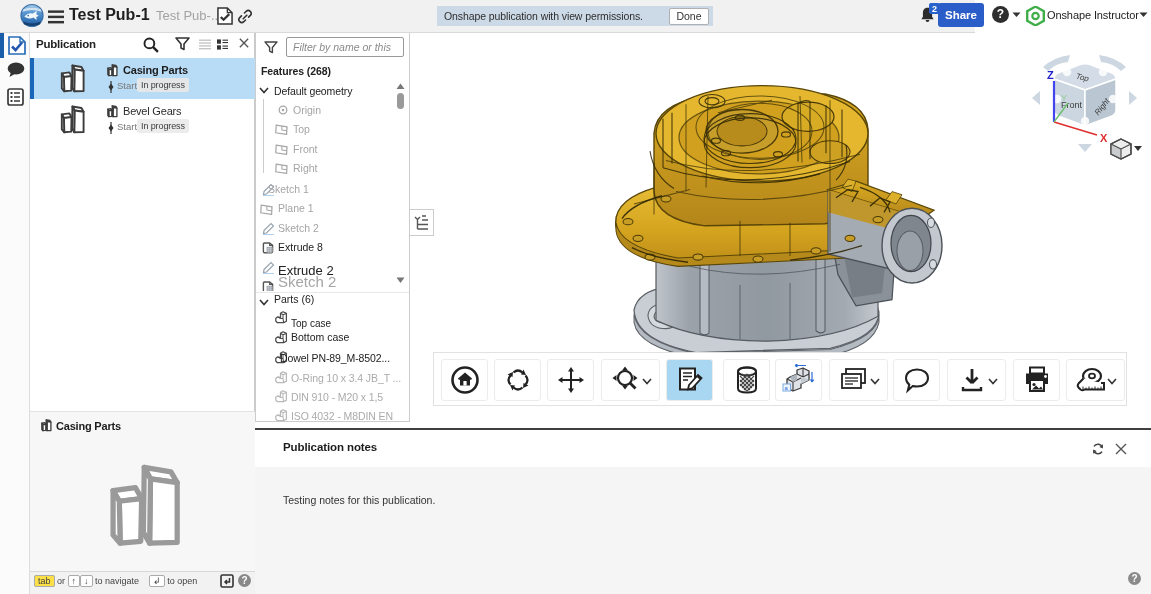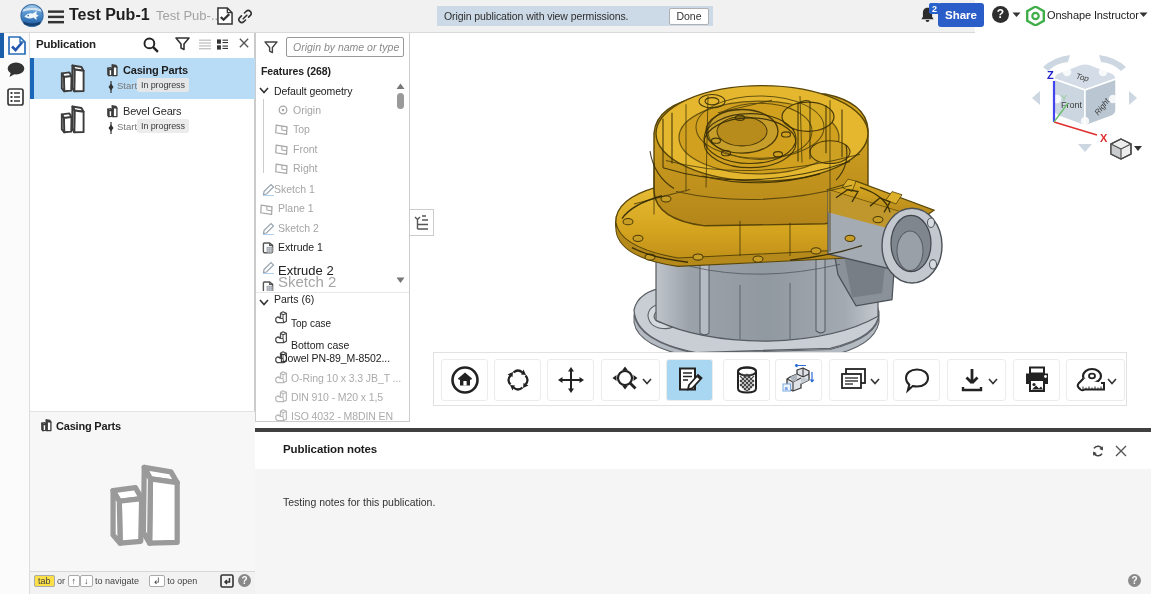--- a/index.html
+++ b/index.html
@@ -43,21 +43,21 @@
 
   <svg class="ic" style="left:238px;top:9px" width="14" height="15" viewBox="0 0 14 15">
     <g fill="none" stroke="#333" stroke-width="1.6" stroke-linecap="round">
       <path d="M5.2 9.8 L8.8 6.2"></path>
       <path d="M6.5 4 L8.2 2.3 a2.9 2.9 0 0 1 4.1 4.1 L10.6 8.1"></path>
       <path d="M7.5 11 L5.8 12.7 a2.9 2.9 0 0 1 -4.1 -4.1 L3.4 6.9"></path>
     </g>
   </svg>
 
   <div class="abs" style="left:437px;top:6px;width:276px;height:20px;background:#ccd9e6"></div>
-  <div class="abs" style="left:444px;top:10px;font-size:10.5px;letter-spacing:-0.1px;color:#2e2e2e;white-space:nowrap">Origin publication with view permissions.</div>
+  <div class="abs" style="left:444px;top:10px;font-size:10.5px;letter-spacing:-0.1px;color:#2e2e2e;white-space:nowrap">Onshape publication with view permissions.</div>
   <div class="abs" style="left:669px;top:8px;width:40px;height:17px;background:#fff;border:1px solid #b0b0b0;border-radius:2px;font-size:10.5px;color:#333;text-align:center;line-height:15px">Done</div>
 
   <svg class="ic" style="left:919px;top:6px" width="17" height="18" viewBox="0 0 20 21">
     <path d="M10 2 C6.5 2 4.6 4.6 4.6 8 L4.6 12.5 L2.8 15.5 L17.2 15.5 L15.4 12.5 L15.4 8 C15.4 4.6 13.5 2 10 2 Z" fill="#2b2b2b"></path>
     <path d="M7.8 16.5 a2.2 2.2 0 0 0 4.4 0 Z" fill="#2b2b2b"></path>
   </svg>
   <div class="abs" style="left:929px;top:3px;width:11px;height:11px;background:#2a63cc;color:#fff;font-size:9px;font-weight:bold;text-align:center;line-height:12px;border-radius:2px">2</div>
 
   <div class="abs" style="left:938px;top:3px;width:46px;height:24px;background:#2a5dc8;border-radius:3px;color:#fff;font-size:11.5px;font-weight:bold;text-align:center;line-height:24px">Share</div>
 
@@ -554,21 +554,21 @@
       <path d="M1 2 L3.5 4.5 L6 2" fill="none" stroke="#555" stroke-width="1.4"></path>
       <path d="M3.5 5 V14 M3.5 14 H14 M3.5 9.5 H14 M8 5 H14 M8 1 H12" stroke="#555" stroke-width="1.4" fill="none"></path>
     </svg>
   </div>
 </div>
 
 <div class="abs" id="features" style="left:255px;top:33px;width:155px;height:389px;background:#fff;border:1px solid #ccc;border-top:none">
   <svg class="ic" style="left:8px;top:8px" width="14" height="13" viewBox="0 0 15 14">
     <path d="M1 1 L14 1 L9 7 L9 12.5 L6 11 L6 7 Z" fill="none" stroke="#444" stroke-width="1.5" stroke-linejoin="round"></path>
   </svg>
-  <div class="abs" style="left:30px;top:4px;width:118px;height:20px;border:1px solid #999;border-radius:2px;background:#fff;font-size:10.5px;font-style:italic;color:#8a8a8a;line-height:19px;padding-left:6px;white-space:nowrap;overflow:hidden">Origin by name or type</div>
+  <div class="abs" style="left:30px;top:4px;width:118px;height:20px;border:1px solid #999;border-radius:2px;background:#fff;font-size:10.5px;font-style:italic;color:#8a8a8a;line-height:19px;padding-left:6px;white-space:nowrap;overflow:hidden">Filter by name or this</div>
   <div class="abs" style="left:5px;top:32px;font-size:10.5px;letter-spacing:-0.1px;font-weight:bold;color:#222">Features (268)</div>
 
   <svg class="ic" style="left:3px;top:54px" width="10" height="7" viewBox="0 0 10 7">
       <path d="M1 1 L5 5.5 L9 1" fill="none" stroke="#333" stroke-width="1.6"></path>
     </svg>
   <div class="abs" style="left:18px;top:52px;font-size:10.5px;letter-spacing:-0.1px;color:#222;white-space:nowrap">Default geometry</div>
   <div class="abs" style="left:7px;top:66px;width:1px;height:74px;background:#ccc"></div>
 
   <svg class="ic" style="left:22px;top:72px" width="10" height="10" viewBox="0 0 10 10">
       <circle cx="5" cy="5" r="3.8" fill="none" stroke="#a8a8a8" stroke-width="1.3"></circle>
@@ -589,41 +589,41 @@
   <svg class="ic" style="left:19px;top:129px" width="14" height="12" viewBox="0 0 14 12">
       <path d="M1.2 2.2 L12 3.8 L11.6 11.4 L0.8 9.8 Z" fill="#fff" stroke="#a8a8a8" stroke-width="1.25"></path>
       <path d="M6.9 3 L6.9 7 L11.8 7.7" fill="none" stroke="#a8a8a8" stroke-width="1.1"></path>
     </svg>
   <div class="abs" style="left:37px;top:129px;font-size:10.5px;color:#a5a5a5">Right</div>
 
   <svg class="ic" style="left:6px;top:150px" width="13" height="13" viewBox="0 0 13 13">
       <path d="M2 8.5 L9 1.5 L11.5 4 L4.5 11 L1.5 11.5 Z" fill="none" stroke="#9aa4b0" stroke-width="1.2"></path>
       <path d="M1 13 H12" stroke="#9fc4e8" stroke-width="1.6"></path>
     </svg>
-  <div class="abs" style="left:18px;top:150px;font-size:10.5px;color:#a5a5a5">Sketch 1</div>
+  <div class="abs" style="left:12px;top:150px;font-size:10.5px;color:#a5a5a5">Sketch 1</div>
 
   <svg class="ic" style="left:4px;top:170px" width="14" height="12" viewBox="0 0 14 12">
       <path d="M1.2 2.2 L12 3.8 L11.6 11.4 L0.8 9.8 Z" fill="#fff" stroke="#a8a8a8" stroke-width="1.25"></path>
       <path d="M6.9 3 L6.9 7 L11.8 7.7" fill="none" stroke="#a8a8a8" stroke-width="1.1"></path>
     </svg>
   <div class="abs" style="left:22px;top:169px;font-size:10.5px;color:#a5a5a5">Plane 1</div>
 
   <svg class="ic" style="left:6px;top:189px" width="13" height="13" viewBox="0 0 13 13">
       <path d="M2 8.5 L9 1.5 L11.5 4 L4.5 11 L1.5 11.5 Z" fill="none" stroke="#9aa4b0" stroke-width="1.2"></path>
       <path d="M1 13 H12" stroke="#9fc4e8" stroke-width="1.6"></path>
     </svg>
   <div class="abs" style="left:22px;top:189px;font-size:10.5px;color:#a5a5a5">Sketch 2</div>
 
   <svg class="ic" style="left:5px;top:208px" width="13" height="13" viewBox="0 0 13 13">
       <path d="M2.6 2 L8.6 2 L11.6 4.4 L11.6 10.6 Q11.6 11.8 10.4 11.8 L3.6 11.8 Q2.4 11.8 2.4 10.6 L2.4 3 Q2.4 2 3.6 2 Z" fill="#fff" stroke="#555" stroke-width="1.4"></path>
       <path d="M8.6 2 L8.6 4.4 L11.6 4.4" fill="none" stroke="#555" stroke-width="1.1"></path>
       <rect x="5.6" y="5.8" width="6" height="6" fill="#9aa1a8"></rect>
       <path d="M5.6 7.8 H11.6 M5.6 9.8 H11.6 M7.6 5.8 V11.8 M9.6 5.8 V11.8" stroke="#c9cdd2" stroke-width="0.7"></path>
     </svg>
-  <div class="abs" style="left:22px;top:208px;font-size:10.5px;color:#222">Extrude 1</div>
+  <div class="abs" style="left:22px;top:208px;font-size:10.5px;color:#222">Extrude 8</div>
 
   <svg class="ic" style="left:6px;top:228px" width="13" height="13" viewBox="0 0 13 13">
       <path d="M2 8.5 L9 1.5 L11.5 4 L4.5 11 L1.5 11.5 Z" fill="none" stroke="#9aa4b0" stroke-width="1.2"></path>
       <path d="M1 13 H12" stroke="#9fc4e8" stroke-width="1.6"></path>
     </svg>
   <div class="abs" style="left:22px;top:240px;font-size:15px;color:#a5a5a5">Sketch 2</div>
 
   <svg class="ic" style="left:5px;top:247px" width="13" height="13" viewBox="0 0 13 13">
       <path d="M2.6 2 L8.6 2 L11.6 4.4 L11.6 10.6 Q11.6 11.8 10.4 11.8 L3.6 11.8 Q2.4 11.8 2.4 10.6 L2.4 3 Q2.4 2 3.6 2 Z" fill="#fff" stroke="#555" stroke-width="1.4"></path>
       <path d="M8.6 2 L8.6 4.4 L11.6 4.4" fill="none" stroke="#555" stroke-width="1.1"></path>
@@ -648,44 +648,44 @@
 
   <svg class="ic" style="left:19px;top:278px" width="13" height="13" viewBox="0 0 13 13">
       <path d="M8 0.8 L11.4 2.4 L11.4 10.2 L8.6 11.6 L2.2 11.6 L0.8 10 L0.8 7.2 L2.6 5.9 L5.5 6.7 L5.5 2.3 Z" fill="#fff" stroke="#4a4a4a" stroke-width="1.25" stroke-linejoin="round"></path>
       <path d="M5.5 2.3 L8 3.7 L8 7.3 M8 3.7 L11.4 2.4 M2.6 5.9 L5.5 7.6 M5.5 6.7 L5.5 7.6 M5.5 7.6 L8 7.3 M8 7.3 L8.6 11.6" fill="none" stroke="#4a4a4a" stroke-width="1.05" stroke-linejoin="round"></path>
     </svg>
   <div class="abs" style="left:35px;top:285px;font-size:10px;color:#222">Top case</div>
   <svg class="ic" style="left:19px;top:298px" width="13" height="13" viewBox="0 0 13 13">
       <path d="M8 0.8 L11.4 2.4 L11.4 10.2 L8.6 11.6 L2.2 11.6 L0.8 10 L0.8 7.2 L2.6 5.9 L5.5 6.7 L5.5 2.3 Z" fill="#fff" stroke="#4a4a4a" stroke-width="1.25" stroke-linejoin="round"></path>
       <path d="M5.5 2.3 L8 3.7 L8 7.3 M8 3.7 L11.4 2.4 M2.6 5.9 L5.5 7.6 M5.5 6.7 L5.5 7.6 M5.5 7.6 L8 7.3 M8 7.3 L8.6 11.6" fill="none" stroke="#4a4a4a" stroke-width="1.05" stroke-linejoin="round"></path>
     </svg>
-  <div class="abs" style="left:35px;top:306px;font-size:10.5px;color:#222">Bottom case</div>
+  <div class="abs" style="left:35px;top:298px;font-size:10.5px;color:#222">Bottom case</div>
   <svg class="ic" style="left:19px;top:318px" width="13" height="13" viewBox="0 0 13 13">
       <path d="M8 0.8 L11.4 2.4 L11.4 10.2 L8.6 11.6 L2.2 11.6 L0.8 10 L0.8 7.2 L2.6 5.9 L5.5 6.7 L5.5 2.3 Z" fill="#fff" stroke="#4a4a4a" stroke-width="1.25" stroke-linejoin="round"></path>
       <path d="M5.5 2.3 L8 3.7 L8 7.3 M8 3.7 L11.4 2.4 M2.6 5.9 L5.5 7.6 M5.5 6.7 L5.5 7.6 M5.5 7.6 L8 7.3 M8 7.3 L8.6 11.6" fill="none" stroke="#4a4a4a" stroke-width="1.05" stroke-linejoin="round"></path>
     </svg>
   <div class="abs" style="left:24px;top:319px;font-size:10.5px;letter-spacing:-0.1px;color:#222;white-space:nowrap">Dowel PN-89_M-8502...</div>
   <svg class="ic" style="left:19px;top:338px" width="13" height="13" viewBox="0 0 13 13">
       <path d="M8 0.8 L11.4 2.4 L11.4 10.2 L8.6 11.6 L2.2 11.6 L0.8 10 L0.8 7.2 L2.6 5.9 L5.5 6.7 L5.5 2.3 Z" fill="#fff" stroke="#b8b8b8" stroke-width="1.25" stroke-linejoin="round"></path>
       <path d="M5.5 2.3 L8 3.7 L8 7.3 M8 3.7 L11.4 2.4 M2.6 5.9 L5.5 7.6 M5.5 6.7 L5.5 7.6 M5.5 7.6 L8 7.3 M8 7.3 L8.6 11.6" fill="none" stroke="#b8b8b8" stroke-width="1.05" stroke-linejoin="round"></path>
     </svg>
-  <div class="abs" style="left:35px;top:339px;font-size:10.5px;letter-spacing:-0.1px;color:#ababab;white-space:nowrap">O-Ring 10 x 3.3 JB_T ...</div>
+  <div class="abs" style="left:35px;top:339px;font-size:10.5px;letter-spacing:-0.1px;color:#ababab;white-space:nowrap">O-Ring 10 x 3.4 JB_T ...</div>
   <svg class="ic" style="left:19px;top:357px" width="13" height="13" viewBox="0 0 13 13">
       <path d="M8 0.8 L11.4 2.4 L11.4 10.2 L8.6 11.6 L2.2 11.6 L0.8 10 L0.8 7.2 L2.6 5.9 L5.5 6.7 L5.5 2.3 Z" fill="#fff" stroke="#b8b8b8" stroke-width="1.25" stroke-linejoin="round"></path>
       <path d="M5.5 2.3 L8 3.7 L8 7.3 M8 3.7 L11.4 2.4 M2.6 5.9 L5.5 7.6 M5.5 6.7 L5.5 7.6 M5.5 7.6 L8 7.3 M8 7.3 L8.6 11.6" fill="none" stroke="#b8b8b8" stroke-width="1.05" stroke-linejoin="round"></path>
     </svg>
   <div class="abs" style="left:35px;top:358px;font-size:10.5px;letter-spacing:-0.1px;color:#ababab;white-space:nowrap">DIN 910 - M20 x 1,5</div>
   <svg class="ic" style="left:19px;top:376px" width="13" height="13" viewBox="0 0 13 13">
       <path d="M8 0.8 L11.4 2.4 L11.4 10.2 L8.6 11.6 L2.2 11.6 L0.8 10 L0.8 7.2 L2.6 5.9 L5.5 6.7 L5.5 2.3 Z" fill="#fff" stroke="#b8b8b8" stroke-width="1.25" stroke-linejoin="round"></path>
       <path d="M5.5 2.3 L8 3.7 L8 7.3 M8 3.7 L11.4 2.4 M2.6 5.9 L5.5 7.6 M5.5 6.7 L5.5 7.6 M5.5 7.6 L8 7.3 M8 7.3 L8.6 11.6" fill="none" stroke="#b8b8b8" stroke-width="1.05" stroke-linejoin="round"></path>
     </svg>
   <div class="abs" style="left:35px;top:377px;font-size:10.5px;letter-spacing:-0.1px;color:#ababab;white-space:nowrap">ISO 4032 - M8DIN EN</div>
 </div>
 
-<div class="abs" id="notes" style="left:255px;top:428px;width:896px;height:118px;background:#fff;border-top:4px solid #404040">
+<div class="abs" id="notes" style="left:255px;top:428px;width:896px;height:118px;background:#fff;border-top:2px solid #404040">
   <div class="abs" style="left:28px;top:11px;font-size:11.5px;letter-spacing:-0.1px;font-weight:bold;color:#1c1c1c">Publication notes</div>
   <svg class="ic" style="left:836px;top:12px" width="14" height="14" viewBox="0 0 14 14">
     <g fill="none" stroke="#444" stroke-width="1.6">
       <path d="M3 4.4 A4.6 4.6 0 0 1 11.3 5.6"></path>
       <path d="M11 9.6 A4.6 4.6 0 0 1 2.7 8.4"></path>
     </g>
     <path d="M11.9 2.2 L11.8 6.4 L8.4 4.9 Z" fill="#444"></path>
     <path d="M2.1 11.8 L2.2 7.6 L5.6 9.1 Z" fill="#444"></path>
   </svg>
   <svg class="ic" style="left:860px;top:13px" width="12" height="12" viewBox="0 0 12 12">

